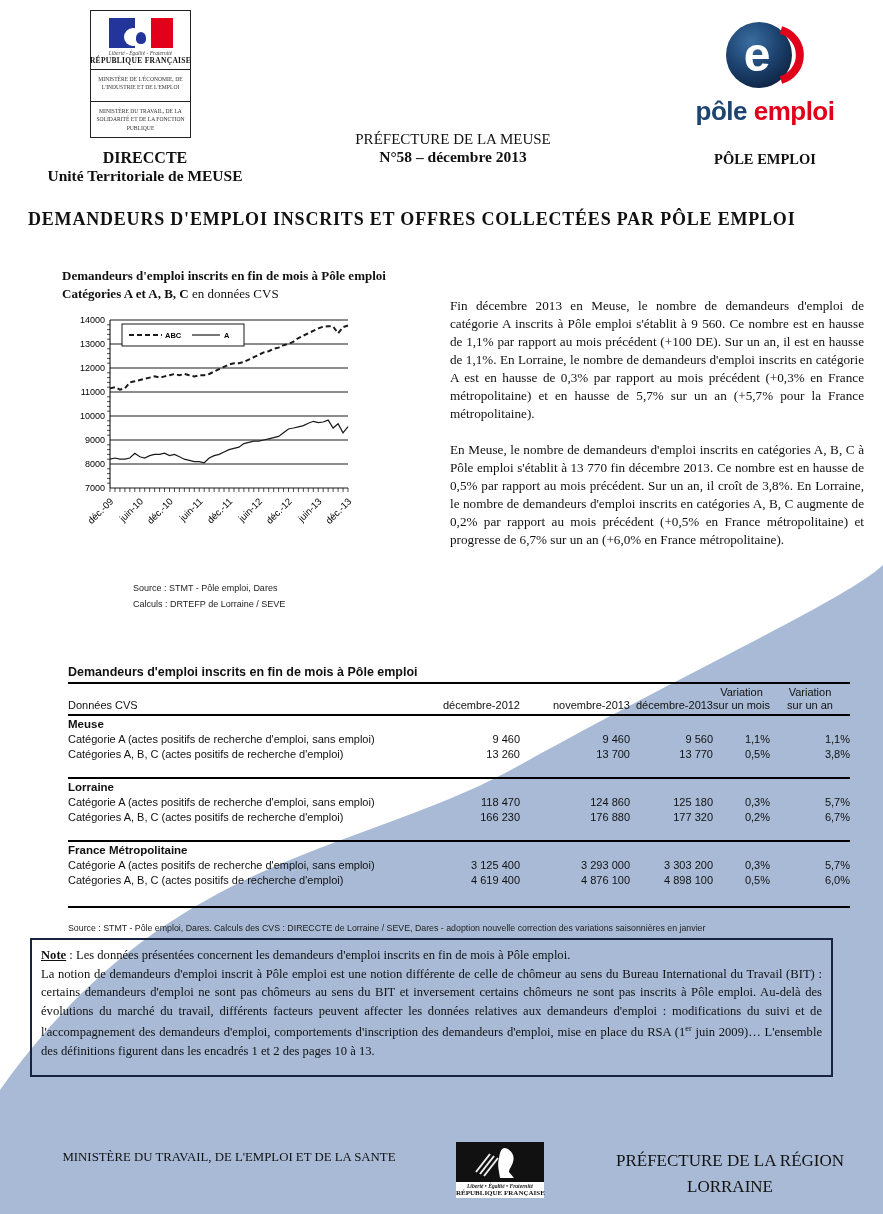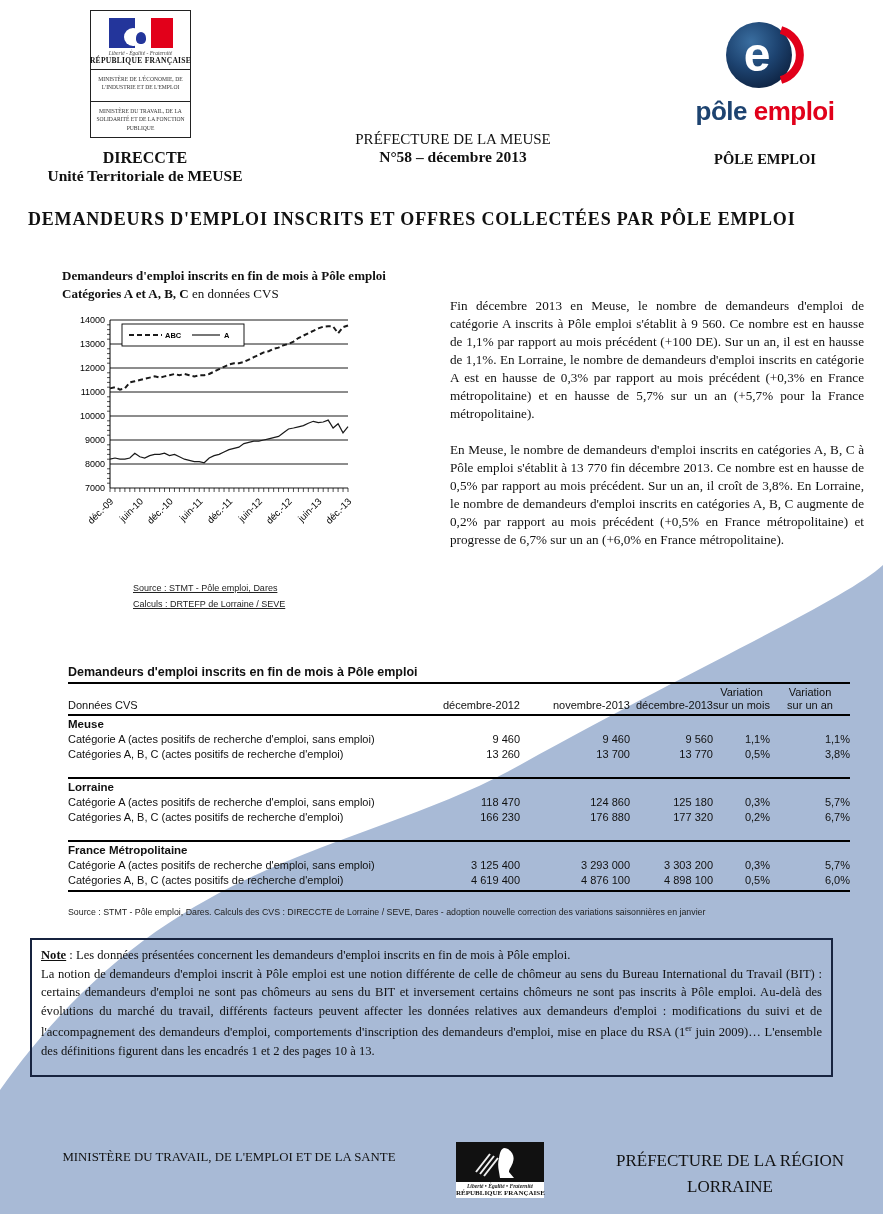--- a/index.html
+++ b/index.html
@@ -35,41 +35,41 @@
   .pe-text{font-family:"Liberation Sans",sans-serif;font-weight:bold;font-size:26px;letter-spacing:-.5px;margin-top:0px;}
   .pe-text .w1{color:#1d4370;}
   .pe-text .w2{color:#e1001a;}
 
   
   .main-title{left:28px;top:209px;width:840px;font-size:18px;font-weight:bold;letter-spacing:.8px;white-space:nowrap;}
 
   
   .chart-title{left:62px;top:267px;width:390px;font-size:13px;line-height:1.35;}
   .chart-title .b{font-weight:bold;}
-  .chart-src{left:133px;top:580px;width:260px;font-family:"Liberation Sans",sans-serif;font-size:9px;color:#222;line-height:1.8;text-decoration:underline;}
+  .chart-src{left:133px;top:580px;width:260px;font-family:"Liberation Sans",sans-serif;font-size:9px;color:#222;line-height:1.8;}
 
   
   .paras{left:450px;top:297px;width:414px;font-size:13.2px;line-height:18px;text-align:justify;}
   .paras p{margin:0 0 18px 0;}
 
   
   .tbl{left:68px;top:665px;width:782px;font-family:"Liberation Sans",sans-serif;}
   .tbl-title{font-size:12.5px;font-weight:bold;padding-bottom:3px;}
   .tbl-inner{border-top:2px solid #000;}
   .trow{display:grid;grid-template-columns:364px 88px 110px 83px 57px 80px;align-items:end;}
   .thead{border-bottom:2px solid #000;padding:2px 0 3px 0;font-size:11px;}
   .thead .vh{display:flex;flex-direction:column;justify-content:flex-end;text-align:center;line-height:1.15;}
   .cell-l{text-align:left;}
   .cell-n{text-align:right;}
   .cell-c{text-align:right;}
   .tsection{border-top:2px solid #000;margin-top:16px;}
   .tsection:first-child{border-top:none;margin-top:0;}
   .tsec-name{font-size:11.5px;font-weight:bold;padding:2px 0 1px 0;}
   .tsection .trow{font-size:11px;padding:1.5px 0;align-items:center;}
-  #table-body{border-bottom:2px solid #000;padding-bottom:3px;}
+  #table-body{border-bottom:2px solid #000;padding-bottom:19px;}
   .tbl-source{font-size:8.8px;color:#222;padding-top:15px;}
 
   
   .note{left:30px;top:938px;width:781px;border:2px solid #17233f;padding:6px 9px 14px 9px;
         font-size:12.6px;line-height:18.6px;text-align:justify;}
   .note .lbl{font-weight:bold;text-decoration:underline;}
   .note sup{font-size:.65em;vertical-align:super;}
 
   
   .ftr-left{left:14px;top:1148px;width:430px;text-align:center;font-size:12.8px;line-height:1.55;}

